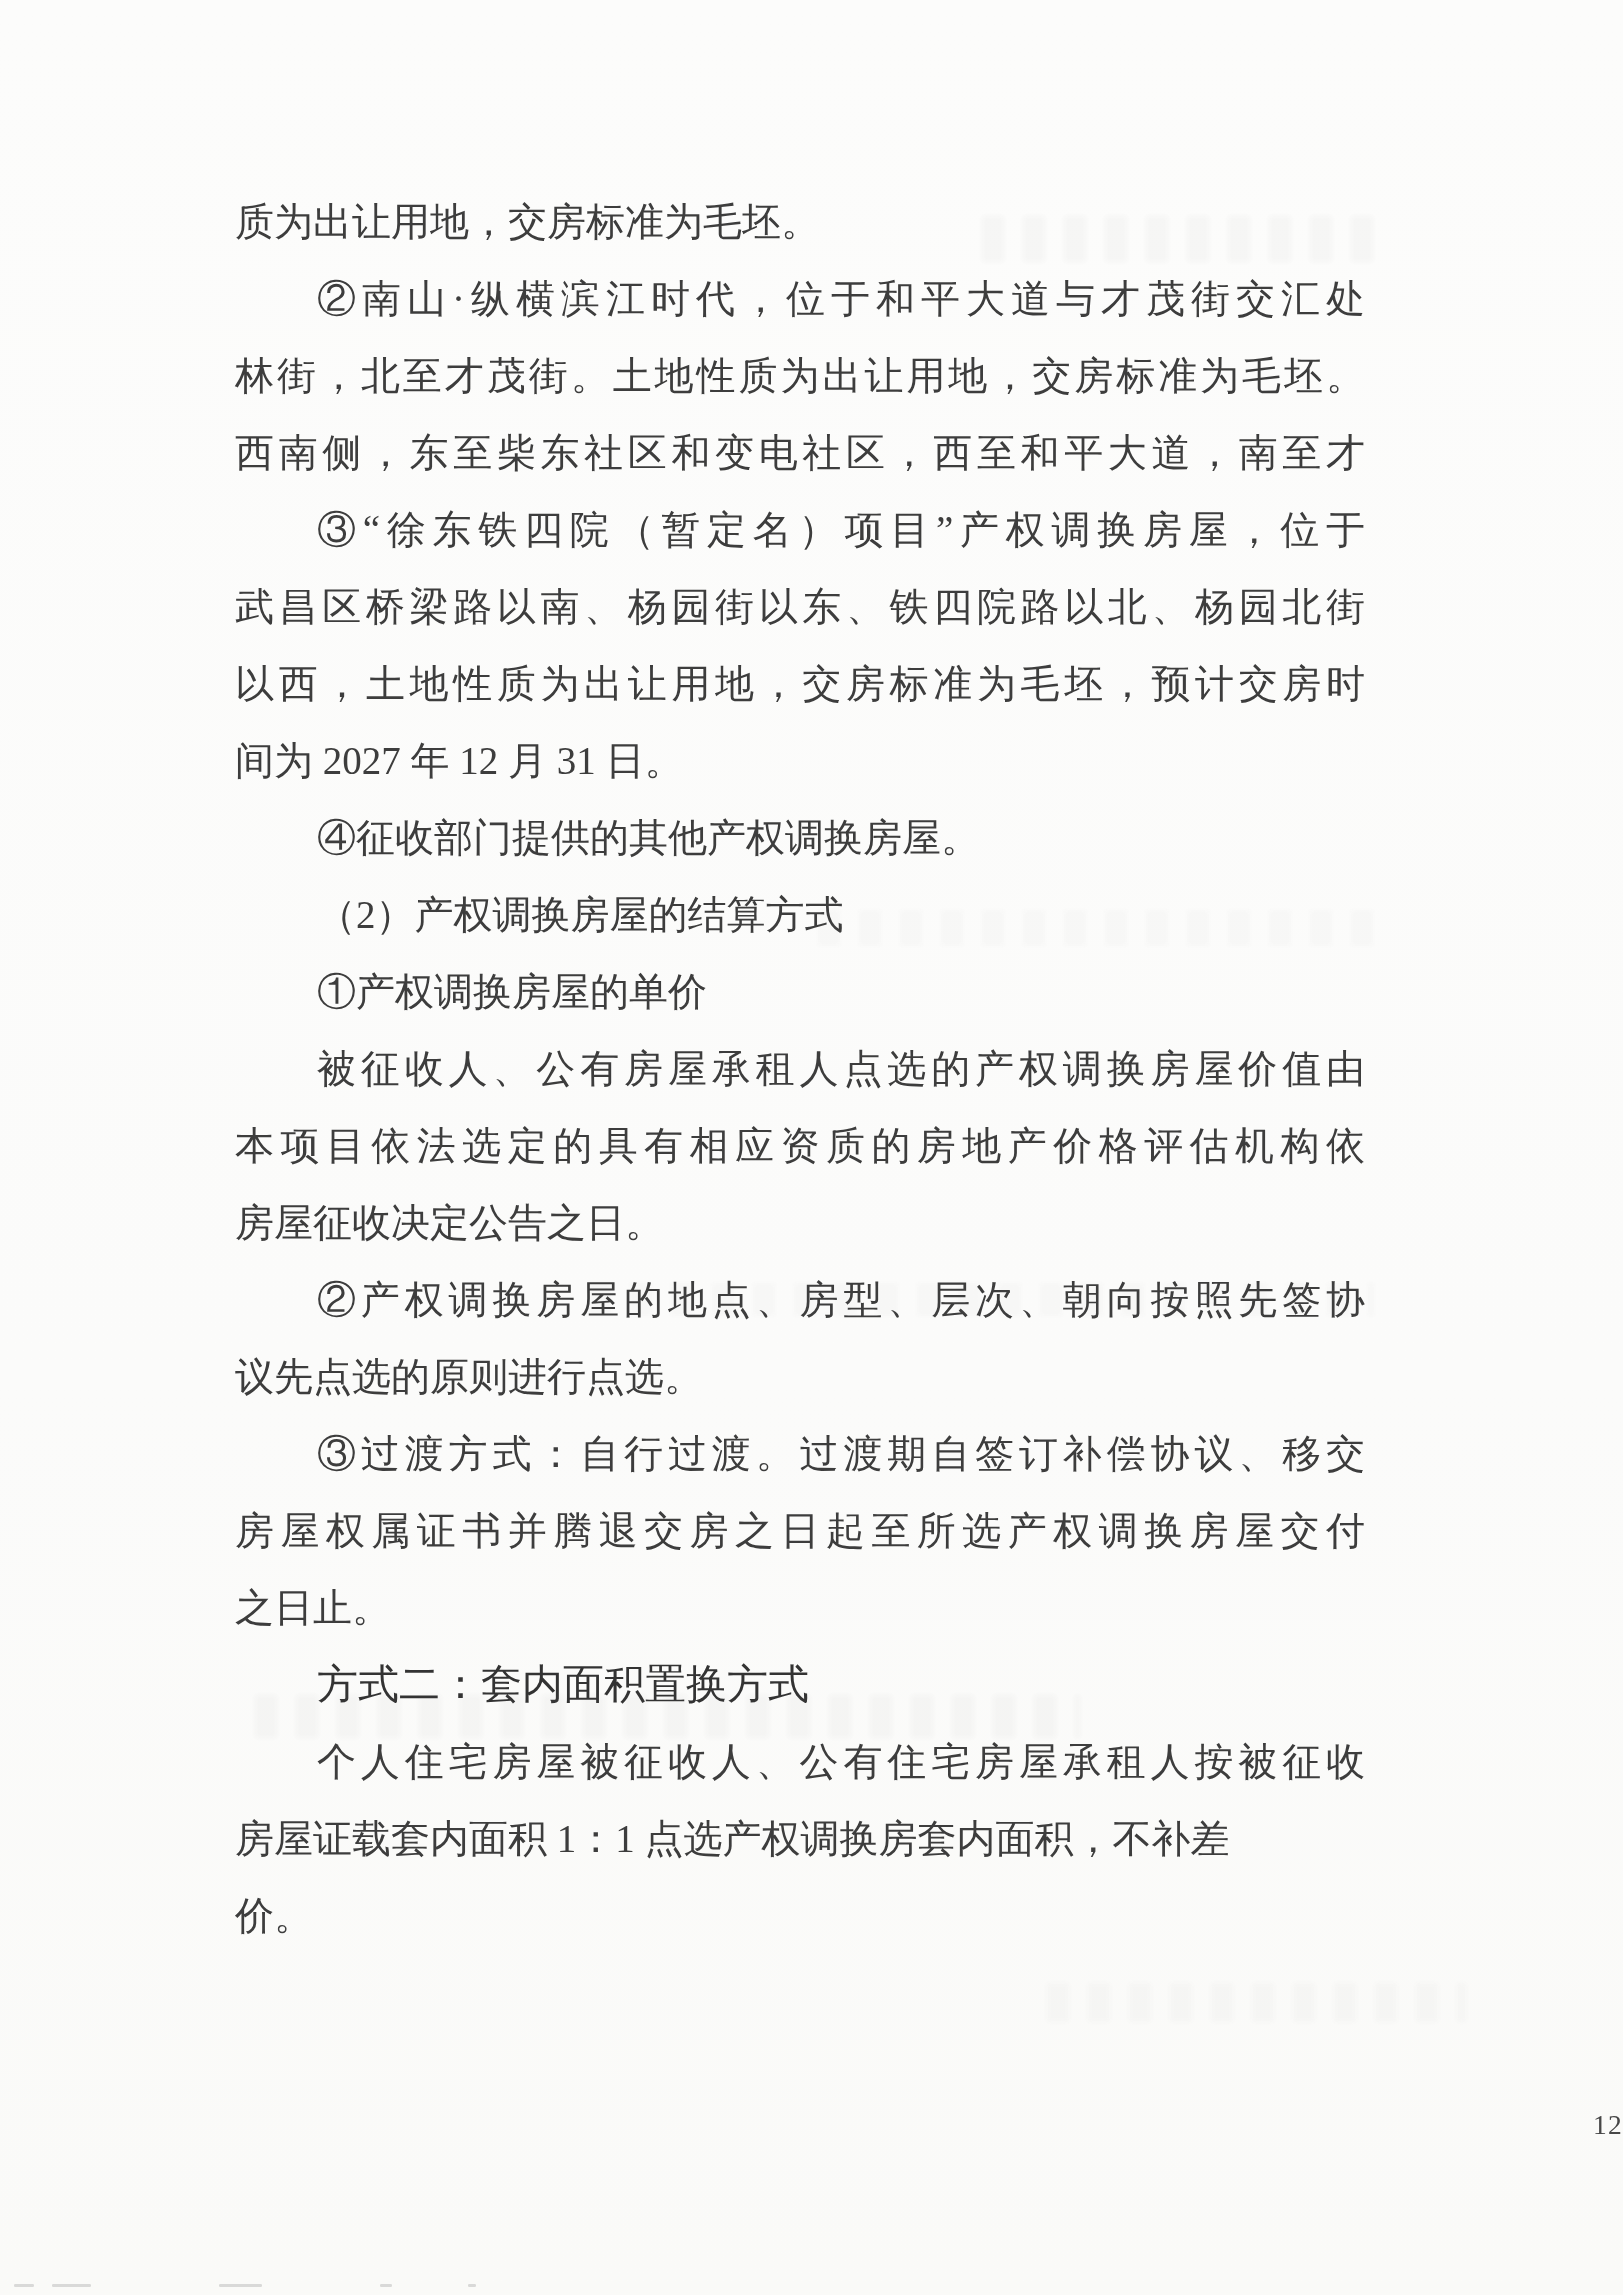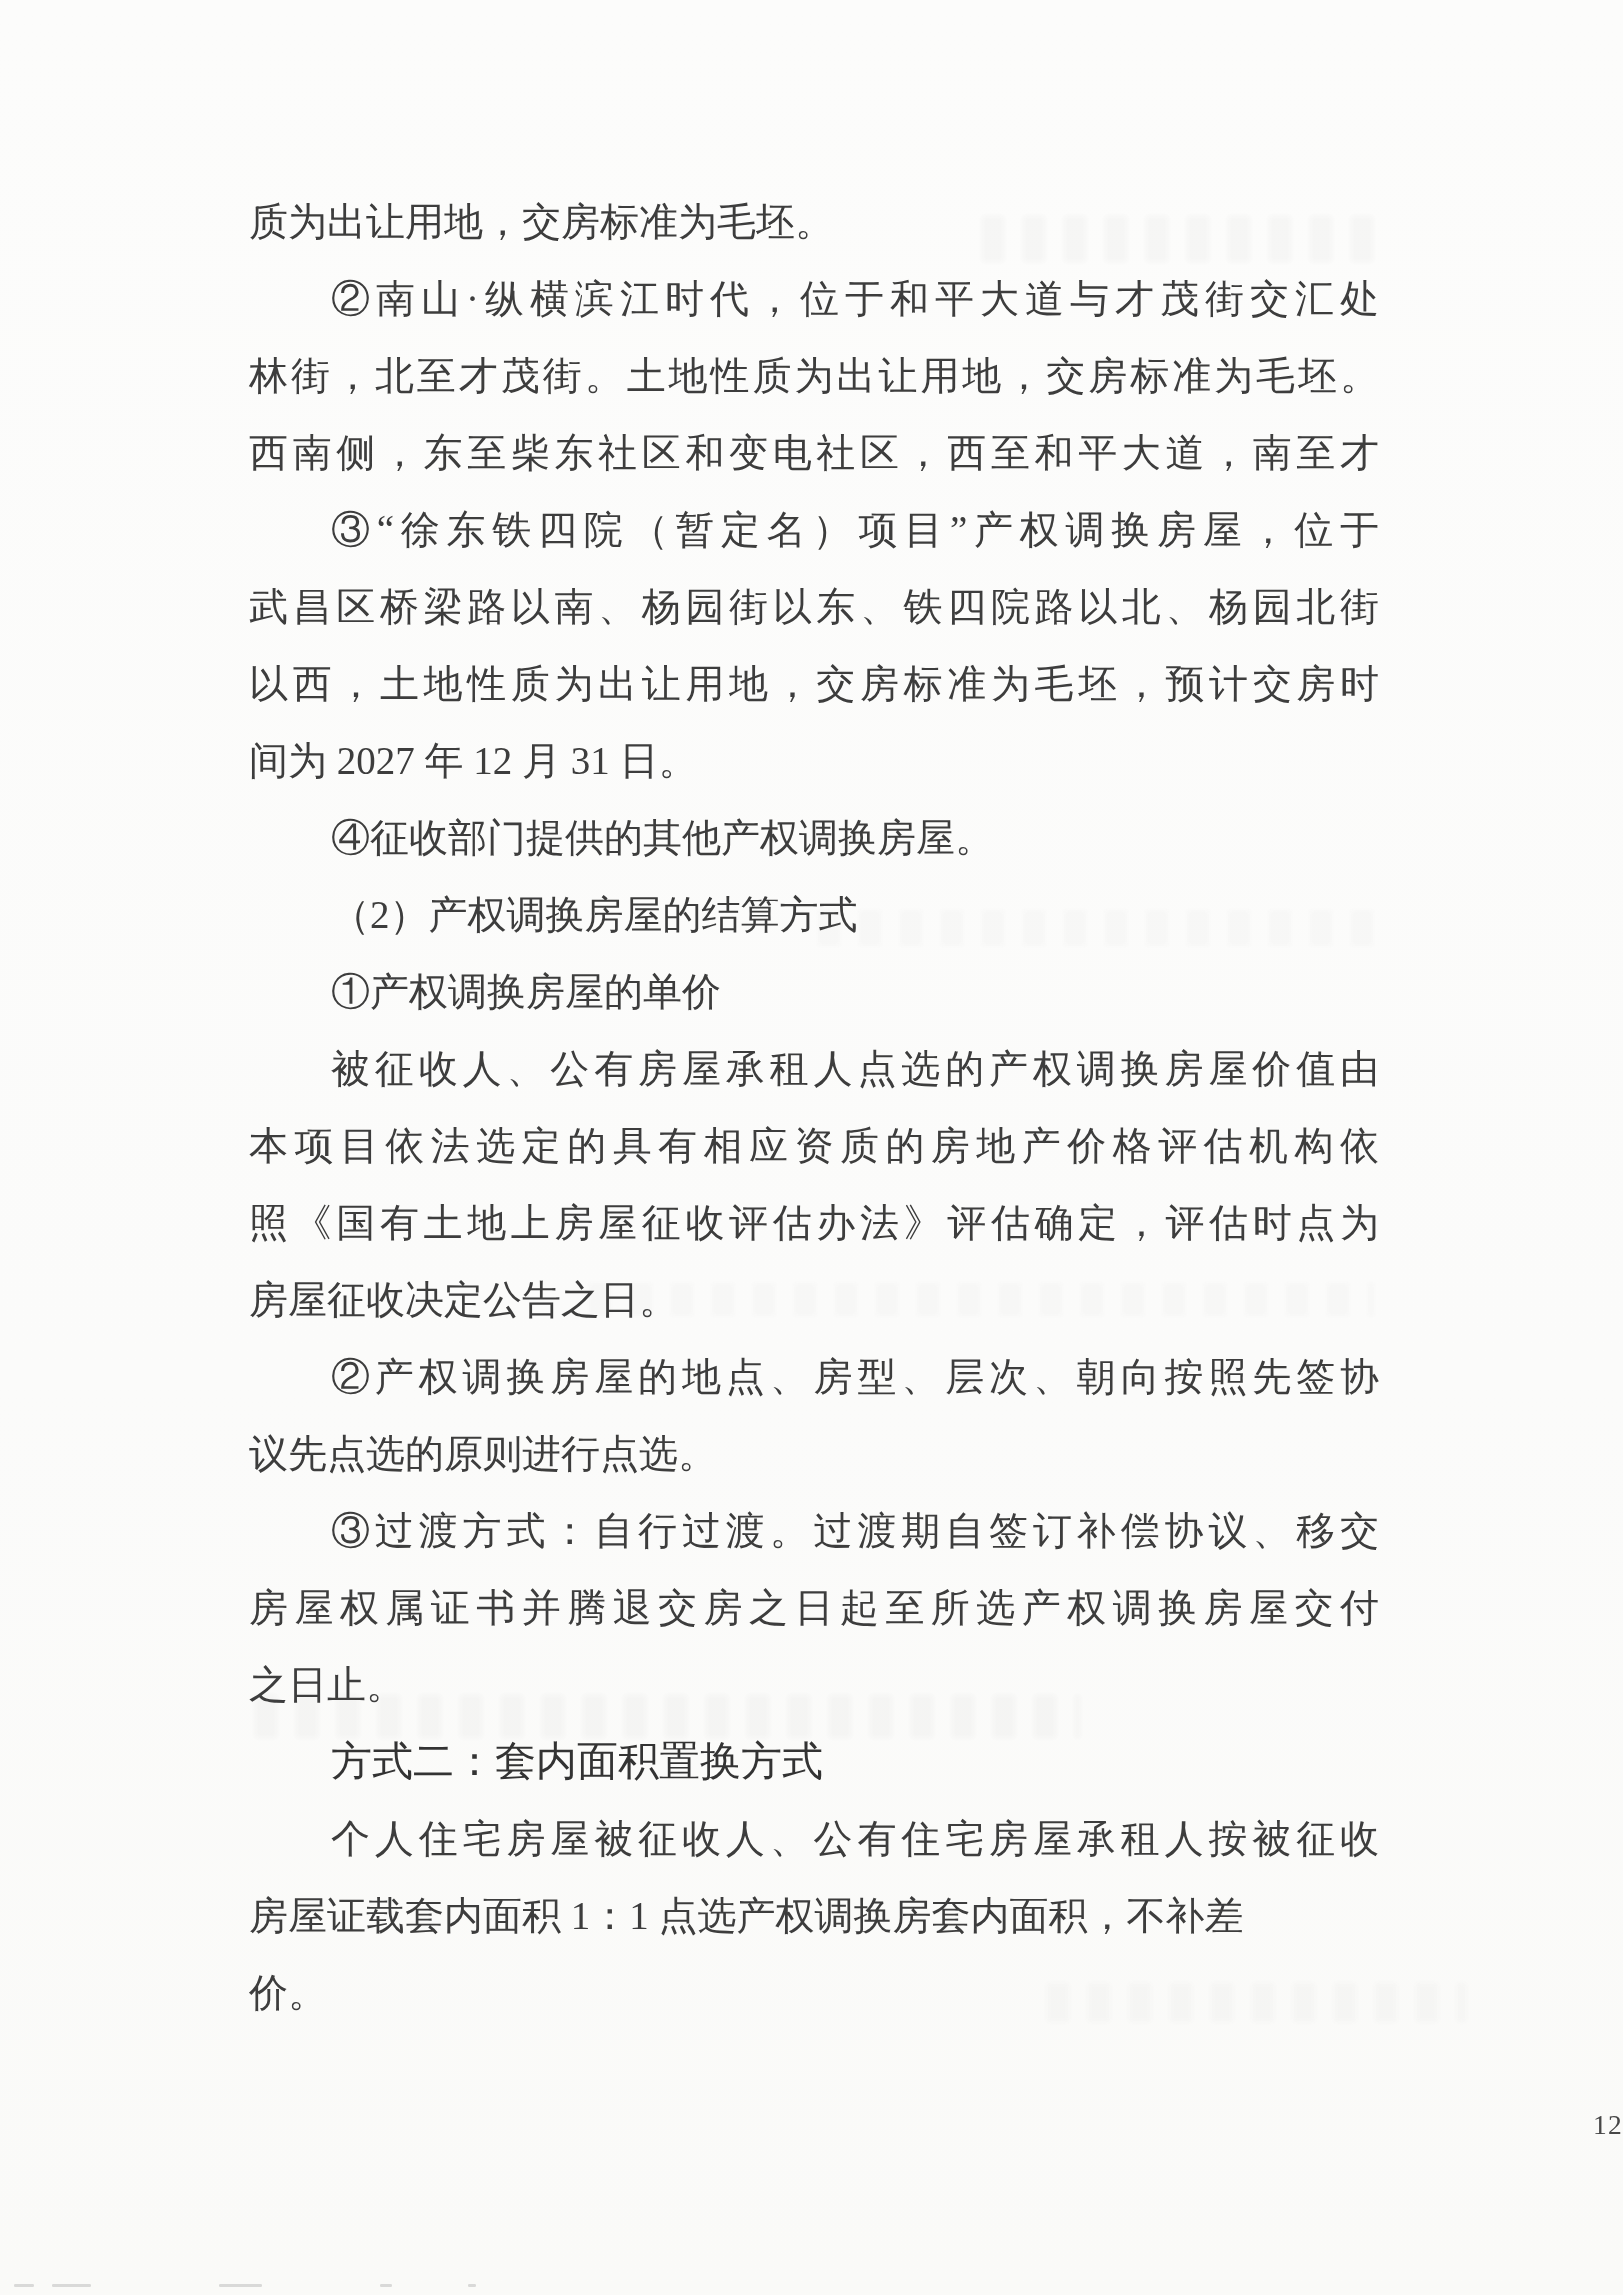--- a/index.html
+++ b/index.html
@@ -10,21 +10,21 @@
   .page {
     position: relative;
     width: 1623px;
     height: 2295px;
     background: linear-gradient(180deg, #fcfcfb 0%, #fbfbfa 60%, #fafaf8 100%);
     overflow: hidden;
     font-family: "Liberation Serif", "DejaVu Serif", serif;
   }
   .text-block {
     position: absolute;
-    left: 249px;
+    left: 235px;
     top: 183px;
     width: 1130px;
   }
   .line {
     height: 77px;
     line-height: 77px;
     font-size: 39px;
     color: #3d3d3d;
     letter-spacing: 0;
   }
@@ -83,21 +83,20 @@
     <div class="line jfull">西南侧，东至柴东社区和变电社区，西至和平大道，南至才</div>
     <div class="line indent jfull">③“徐东铁四院（暂定名）项目”产权调换房屋，位于</div>
     <div class="line jfull">武昌区桥梁路以南、杨园街以东、铁四院路以北、杨园北街</div>
     <div class="line jfull">以西，土地性质为出让用地，交房标准为毛坯，预计交房时</div>
     <div class="line">间为 2027 年 12 月 31 日。</div>
     <div class="line indent">④征收部门提供的其他产权调换房屋。</div>
     <div class="line indent">（2）产权调换房屋的结算方式</div>
     <div class="line indent">①产权调换房屋的单价</div>
     <div class="line indent jfull">被征收人、公有房屋承租人点选的产权调换房屋价值由</div>
     <div class="line jfull">本项目依法选定的具有相应资质的房地产价格评估机构依</div>
-    <div class="line jfull">照《国有土地上房屋征收评估办法》评估确定，评估时点为</div>
     <div class="line">房屋征收决定公告之日。</div>
     <div class="line indent jfull">②产权调换房屋的地点、房型、层次、朝向按照先签协</div>
     <div class="line">议先点选的原则进行点选。</div>
     <div class="line indent jfull">③过渡方式：自行过渡。过渡期自签订补偿协议、移交</div>
     <div class="line jfull">房屋权属证书并腾退交房之日起至所选产权调换房屋交付</div>
     <div class="line">之日止。</div>
     <div class="line indent heading">方式二：套内面积置换方式</div>
     <div class="line indent jfull">个人住宅房屋被征收人、公有住宅房屋承租人按被征收</div>
     <div class="line">房屋证载套内面积 1：1 点选产权调换房套内面积，不补差</div>
     <div class="line">价。</div>

